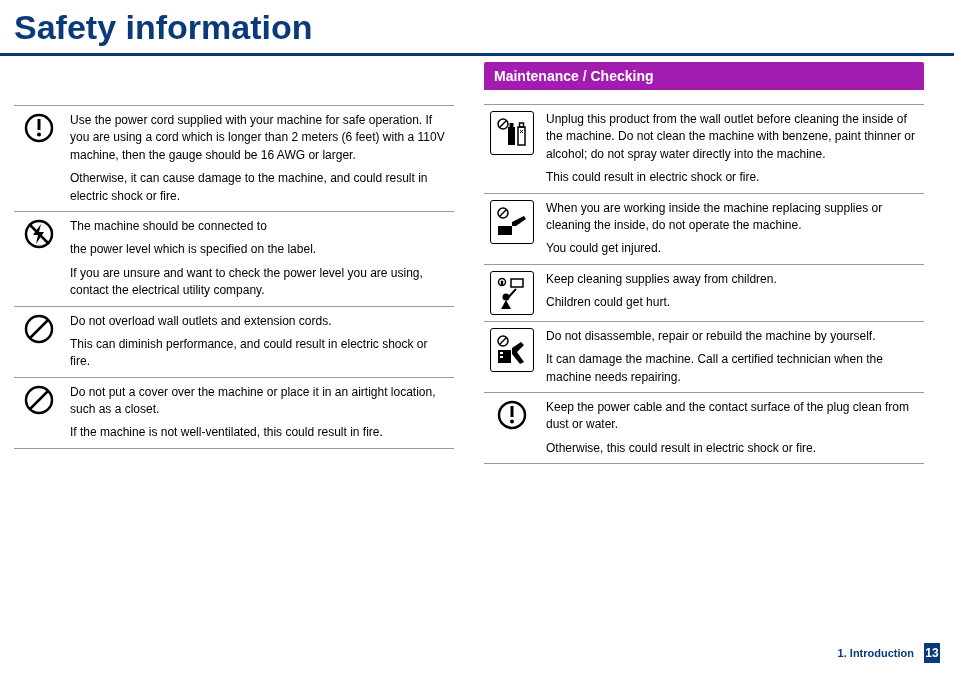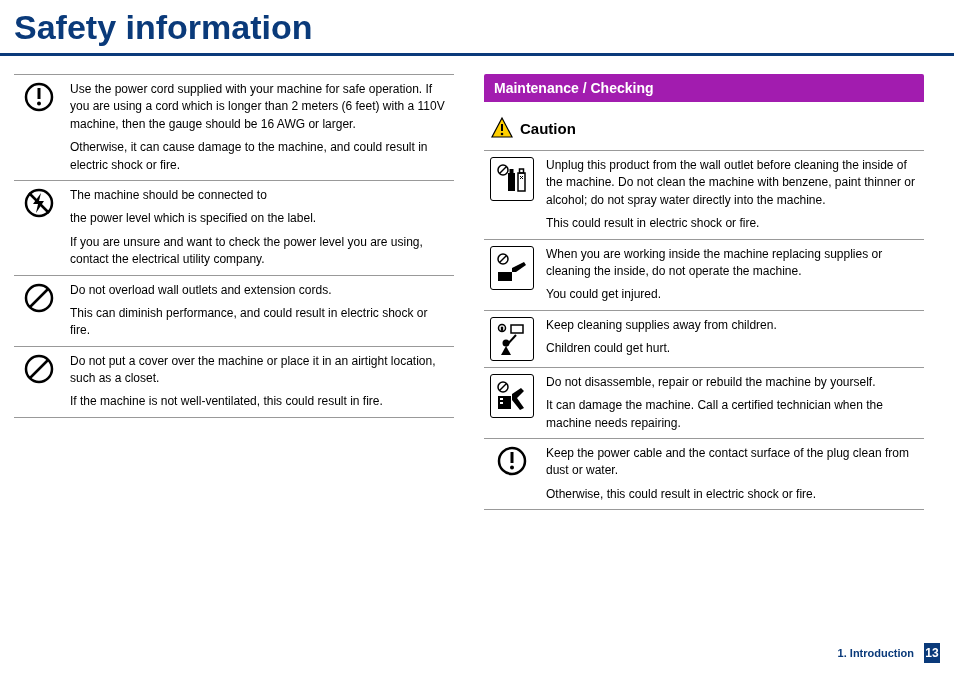--- a/index.html
+++ b/index.html
@@ -10,28 +10,28 @@
     position: relative;
     background: #fff;
     color: #000;
   }
   .page-title {
     font-size: 34px;
     font-weight: 700;
     color: #0a3a7a;
     padding: 8px 0 6px 14px;
     border-bottom: 3px solid #0a3a7a;
-    margin-bottom: 18px;
+    margin-bottom: 6px;
   }
   .columns {
     display: flex;
     gap: 30px;
     padding: 0 14px;
   }
-  .col-left { width: 440px; }
+  .col-left { width: 440px; margin-top: 43px; }
   .col-right { width: 440px; }
   table.safety {
     width: 100%;
     border-collapse: collapse;
     font-size: 12px;
     line-height: 1.45;
   }
   table.safety td {
     border-top: 1px solid #999;
     border-bottom: 1px solid #999;
@@ -158,30 +158,20 @@
           <p class="para">If the machine is not well-ventilated, this could result in fire.</p>
         </td>
       </tr>
     </tbody>
       </table>
   </div>
 
   <div class="col-right">
     <div class="section-header">Maintenance / Checking</div>
 
-    <div class="caution-row">
-      <span>
-        <svg width="24" height="24" viewBox="0 0 24 24">
-            <path d="M12 2 L22 21 L2 21 Z" fill="#ffcf00" stroke="#000" stroke-width="1.2"></path>
-            <rect x="11" y="8" width="2" height="7" fill="#000"></rect>
-            <circle cx="12" cy="18" r="1.3" fill="#000"></circle>
-          </svg>
-      </span>
-      <span class="caution-text">Caution</span>
-    </div>
 
     <table class="safety">
       <tbody>
           <tr>
         <td class="icon-cell">
           <div class="pictogram">
             <svg width="36" height="36" viewBox="0 0 36 36">
               <circle cx="9" cy="9" r="5" fill="none" stroke="#000" stroke-width="1.5"></circle>
                   <line x1="5.5" y1="12.5" x2="12.5" y2="5.5" stroke="#000" stroke-width="1.5"></line>
               <rect x="14" y="12" width="7" height="18" fill="#000"></rect>

